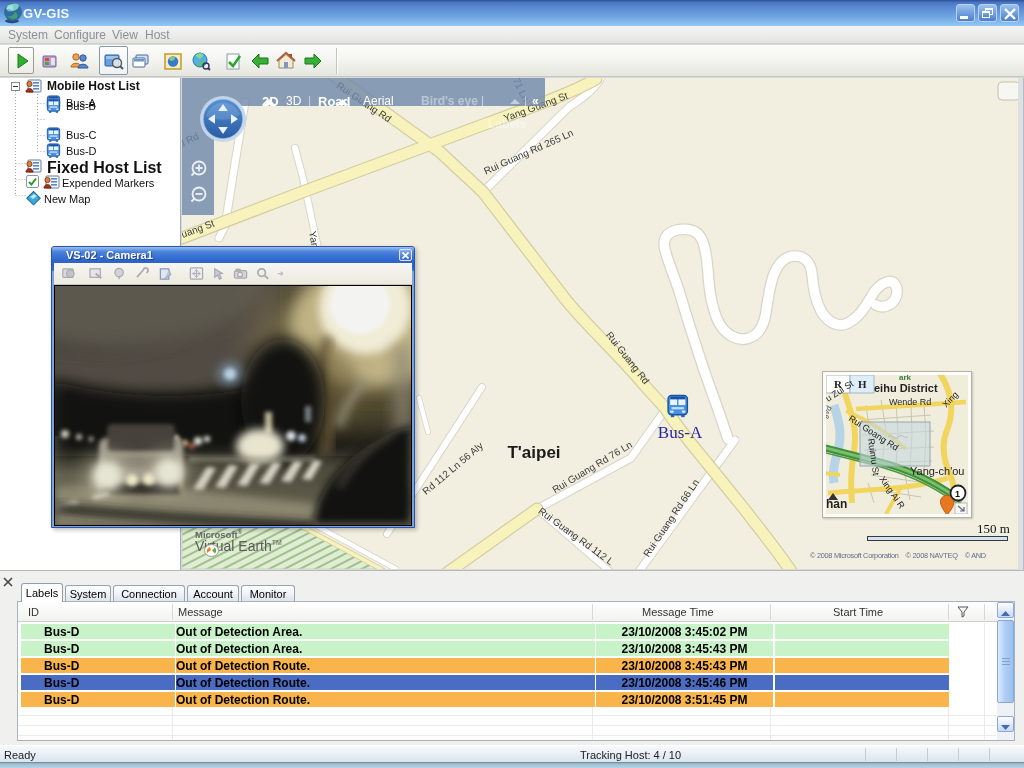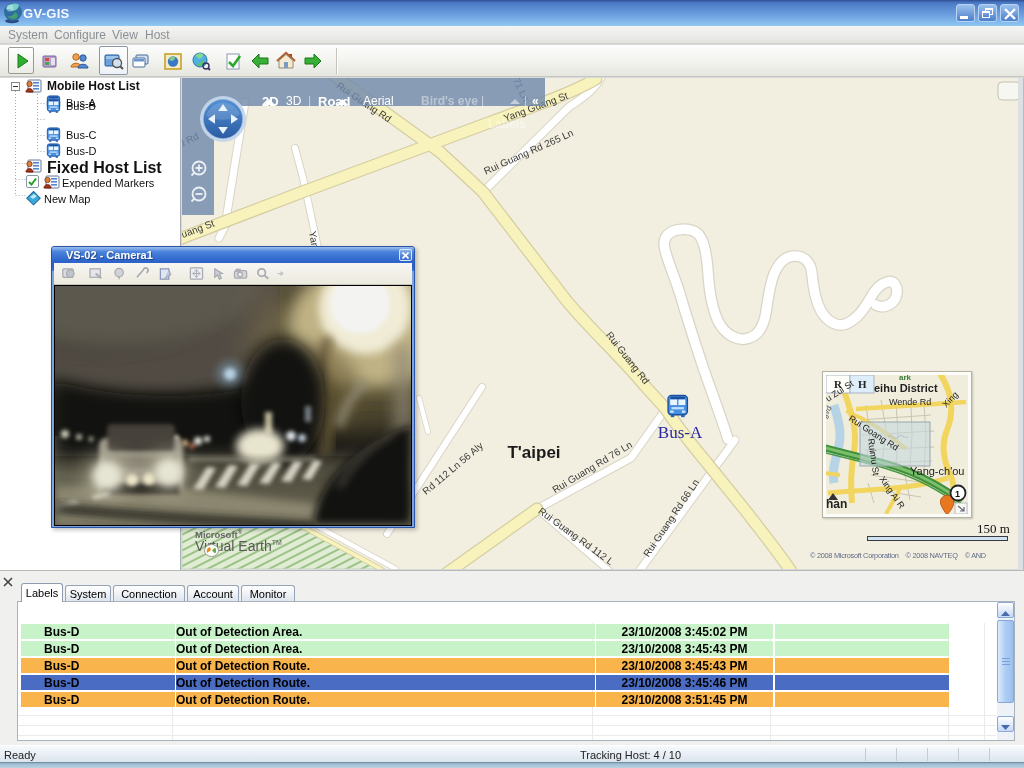--- a/index.html
+++ b/index.html
@@ -537,20 +537,34 @@
 <div id="bottompanel">
 <svg class="abs" style="left:3px;top:6px;" width="10" height="10">
         <path d="M1,1 L9,9 M9,1 L1,9" stroke="#444" stroke-width="1.6"></path>
       </svg>
 <div class="abs" style="left:21px;top:12px;width:42px;height:19px;background:#fff;border:1px solid #8e9cae;border-bottom:none;border-radius:3px 3px 0 0;z-index:3;text-align:center;font-size:11px;padding-top:3px;">Labels</div>
 <div class="abs" style="left:65px;top:14px;width:46px;height:17px;background:linear-gradient(180deg,#ffffff,#dde3ec);border:1px solid #96a4b6;border-bottom:none;border-radius:3px 3px 0 0;text-align:center;font-size:11px;padding-top:2px;">System</div>
 <div class="abs" style="left:113px;top:14px;width:72px;height:17px;background:linear-gradient(180deg,#ffffff,#dde3ec);border:1px solid #96a4b6;border-bottom:none;border-radius:3px 3px 0 0;text-align:center;font-size:11px;padding-top:2px;">Connection</div>
 <div class="abs" style="left:187px;top:14px;width:52px;height:17px;background:linear-gradient(180deg,#ffffff,#dde3ec);border:1px solid #96a4b6;border-bottom:none;border-radius:3px 3px 0 0;text-align:center;font-size:11px;padding-top:2px;">Account</div>
 <div class="abs" style="left:241px;top:14px;width:54px;height:17px;background:linear-gradient(180deg,#ffffff,#dde3ec);border:1px solid #96a4b6;border-bottom:none;border-radius:3px 3px 0 0;text-align:center;font-size:11px;padding-top:2px;">Monitor</div>
 <div id="grid" class="abs" style="left:17px;top:30px;width:998px;height:140px;background:#fff;border:1px solid #a8b2bc;">
+<div class="abs" style="left:0;top:0;width:996px;height:20px;background:linear-gradient(180deg,#ffffff,#f2f2f0);border-bottom:1px solid #cfcfcb;font-size:11px;color:#333;">
+<span class="abs" style="left:10px;top:4px;">ID</span>
+<span class="abs" style="left:160px;top:4px;">Message</span>
+<span class="abs" style="left:624px;top:4px;">Message Time</span>
+<span class="abs" style="left:815px;top:4px;">Start Time</span>
+<svg class="abs" style="left:939px;top:4px;" width="12" height="12">
+            <path d="M1,1 L11,1 L7,6 L7,10 L5,11 L5,6 Z" fill="none" stroke="#555" stroke-width="1"></path>
+          </svg>
+<i class="abs" style="left:154px;top:2px;width:1px;height:16px;background:#d8d8d4;"></i>
+<i class="abs" style="left:574px;top:2px;width:1px;height:16px;background:#d8d8d4;"></i>
+<i class="abs" style="left:752px;top:2px;width:1px;height:16px;background:#d8d8d4;"></i>
+<i class="abs" style="left:930px;top:2px;width:1px;height:16px;background:#d8d8d4;"></i>
+<i class="abs" style="left:966px;top:2px;width:1px;height:16px;background:#d8d8d4;"></i>
+</div>
 <i class="abs" style="left:154px;top:21px;width:1px;height:117px;background:#ebebe7;"></i>
 <i class="abs" style="left:574px;top:21px;width:1px;height:117px;background:#ebebe7;"></i>
 <i class="abs" style="left:752px;top:21px;width:1px;height:117px;background:#ebebe7;"></i>
 <i class="abs" style="left:930px;top:21px;width:1px;height:117px;background:#ebebe7;"></i>
 <i class="abs" style="left:966px;top:21px;width:1px;height:117px;background:#ebebe7;"></i>
 <i class="abs" style="left:0;top:113px;width:978px;height:1px;background:#ebebe7;"></i>
 <i class="abs" style="left:0;top:123px;width:978px;height:1px;background:#ebebe7;"></i>
 <i class="abs" style="left:0;top:133px;width:978px;height:1px;background:#ebebe7;"></i>
 <div class="rowa" style="top:22px;background:#c8f3c8;">
 <b style="left:23px;" class="abs">Bus-D</b>

